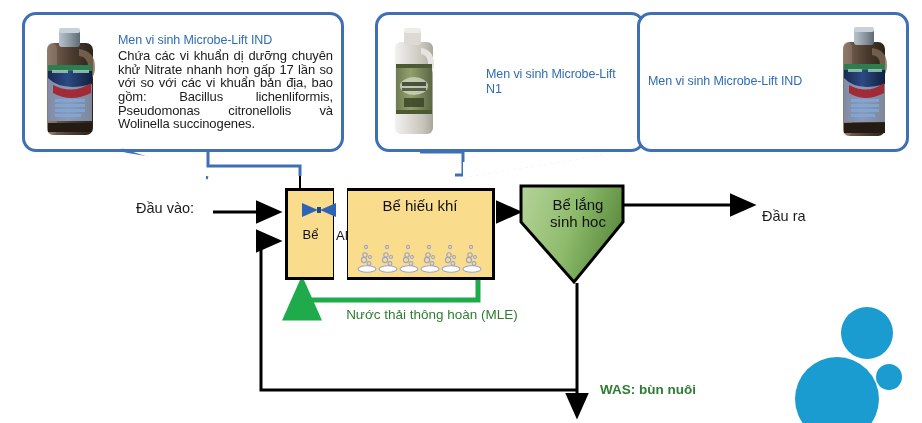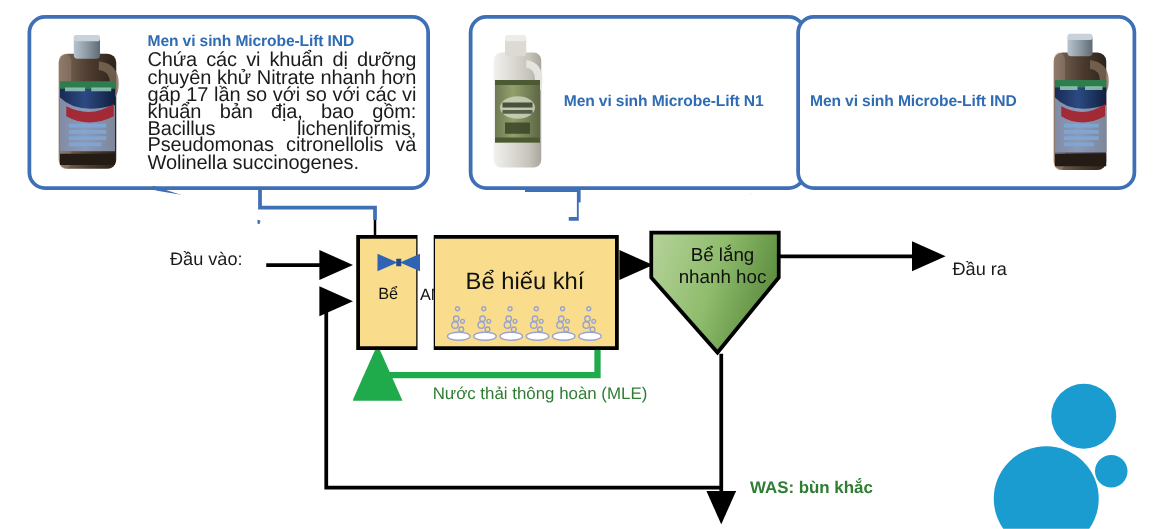--- a/index.html
+++ b/index.html
@@ -15,23 +15,23 @@
   #callout-2{left:375px;top:12px;width:270px;height:140px;}
   #callout-3{left:637px;top:12px;width:272px;height:140px;}
 
   .callout .inner{position:absolute;left:0;top:0;right:0;bottom:0;
                   display:flex;align-items:center;padding:6px 8px;box-sizing:border-box;}
   .callout .inner.rev{flex-direction:row;}
 
   .bottle{flex:0 0 auto;position:relative;}
   .ctext{flex:1 1 auto;}
 
-  .ctitle{color:#2f6cb4;font-weight:bold;font-size:12.5px;line-height:15px;
+  .ctitle{color:#2f6cb4;font-weight:normal;font-size:12.5px;line-height:15px;
           margin:0 0 1px 0;letter-spacing:-0.1px;}
-  .cbody{color:#1b1b1b;font-size:16px;line-height:13.6px;text-align:justify;
+  .cbody{color:#1b1b1b;font-size:13px;line-height:13.6px;text-align:justify;
          margin:0;letter-spacing:-0.1px;}
 
   
   #tails{position:absolute;left:0;top:0;width:922px;height:423px;pointer-events:none;}
 
   
   #dia{position:absolute;left:0;top:0;width:922px;height:423px;}
 
   .lbl{position:absolute;font-size:14.5px;color:#1b1b1b;white-space:nowrap;}
   .lbl.sq{text-decoration-color:#e04b4b;
@@ -125,21 +125,21 @@
           <rect x="18" y="4" width="17" height="5" rx="2" fill="#eeece6"></rect>
           <rect x="10" y="40" width="36" height="50" fill="url(#glabN)"></rect>
           <rect x="10" y="40" width="36" height="4" fill="#4c5a34"></rect>
           <ellipse cx="28" cy="62" rx="14" ry="9" fill="#cfd6c2" opacity="0.8"></ellipse>
           <rect x="16" y="58" width="24" height="4" fill="#2b3320" opacity="0.8"></rect>
           <rect x="16" y="64" width="24" height="3" fill="#2b3320" opacity="0.7"></rect>
           <rect x="18" y="74" width="20" height="9" fill="#3a4428" opacity="0.85"></rect>
           <rect x="10" y="86" width="36" height="4" fill="#4c5a34"></rect>
         </svg>
       </div>
-      <div class="ctext" style="padding-left:7px;">
+      <div class="ctext" style="padding-left:7px;margin-left:35px;">
         <p class="ctitle">Men vi sinh Microbe-Lift N1</p>
       </div>
     </div>
   </div>
 
   <div class="callout" id="callout-3">
     <div class="inner rev">
       <div class="ctext" style="padding-right:4px;">
         <p class="ctitle">Men vi sinh Microbe-Lift IND</p>
       </div>
@@ -219,21 +219,21 @@
     <div style="position:absolute;left:12px;top:10px;">
       <svg width="38" height="18" viewBox="0 0 38 18">
         <path d="M2 2 L18 9 L2 16 Z" fill="#2f63b5"></path>
         <path d="M36 2 L20 9 L36 16 Z" fill="#2f63b5"></path>
         <rect x="17" y="6" width="4" height="6" fill="#1f4a8c"></rect>
       </svg>
     </div>
   </div>
 
   <div id="tank-aerobic">
-    <div class="tanktext sqline" style="top:24px;font-size:19px;">Bể hiếu khí</div>
+    <div class="tanktext sqline" style="top:6px;font-size:15px;">Bể hiếu khí</div>
     <div style="position:absolute;left:8px;bottom:3px;width:128px;height:36px;">
       <svg width="128" height="36" viewBox="0 0 128 36">
         <g fill="none" stroke="#9aa3cd" stroke-width="1.1">
           <g transform="translate(0,0)">
             <ellipse cx="11" cy="31" rx="9" ry="3.2" fill="#fff"></ellipse>
             <circle cx="8" cy="22" r="2.6"></circle>
               <circle cx="13" cy="25.5" r="1.9"></circle>
             <circle cx="9" cy="17" r="2.2"></circle>
               <circle cx="14" cy="19" r="1.5"></circle>
             <circle cx="10" cy="9" r="1.6"></circle>
@@ -278,32 +278,32 @@
               <circle cx="14" cy="19" r="1.5"></circle>
             <circle cx="10" cy="9" r="1.6"></circle>
           </g>
         </g>
       </svg>
     </div>
   </div>
 
   <div style="position:absolute;left:521px;top:196px;width:114px;text-align:center;">
     <div class="sq" style="font-size:15px;color:#111;">Bể lắng</div>
-    <div class="sq" style="font-size:15px;color:#111;">nhanh hoc</div>
+    <div class="sq" style="font-size:15px;color:#111;">sinh hoc</div>
   </div>
 
   <div class="lbl sq" id="inlet-label" style="left:136px;top:200px;">Đầu vào:</div>
   <div class="lbl sq" id="outlet-label" style="left:762px;top:208px;">Đầu ra</div>
 
   <div class="gplain" style="left:302px;top:307px;width:260px;">
     <span class="sq">Nước thải thông hoàn (MLE)</span>
   </div>
 
 
   <div class="glbl" style="left:600px;top:382px;">
-    <span>WAS: </span><span class="sq">bùn khắc</span>
+    <span>WAS: </span><span class="sq">bùn nuôi</span>
   </div>
 
   <div class="bub" style="left:795px;top:357px;width:84px;height:84px;"></div>
   <div class="bub" style="left:841px;top:307px;width:52px;height:52px;"></div>
   <div class="bub" style="left:876px;top:364px;width:26px;height:26px;"></div>
 
 </div>
 
 </body></html>

